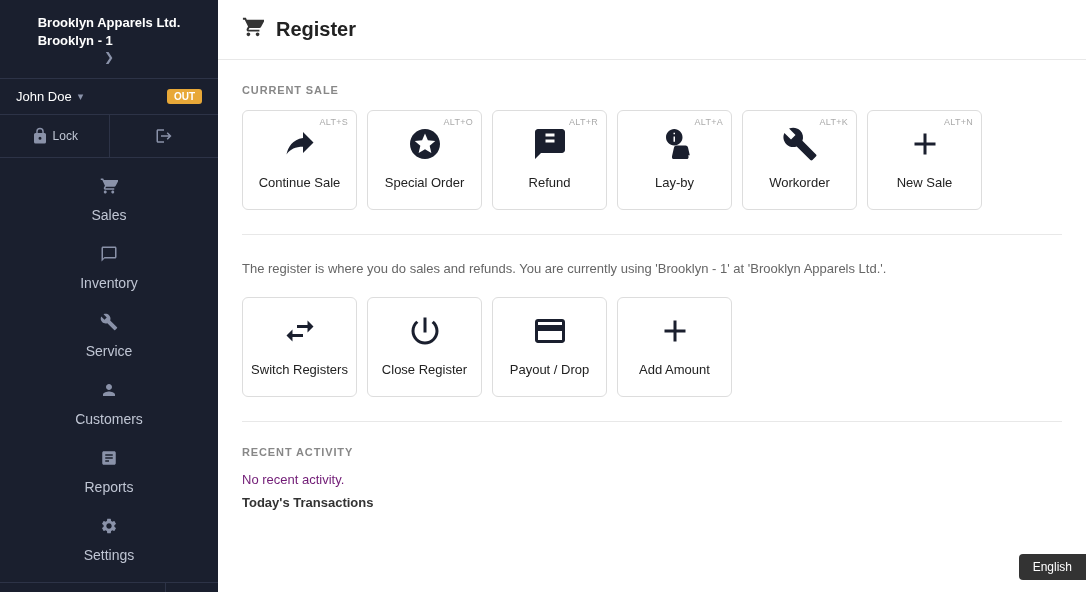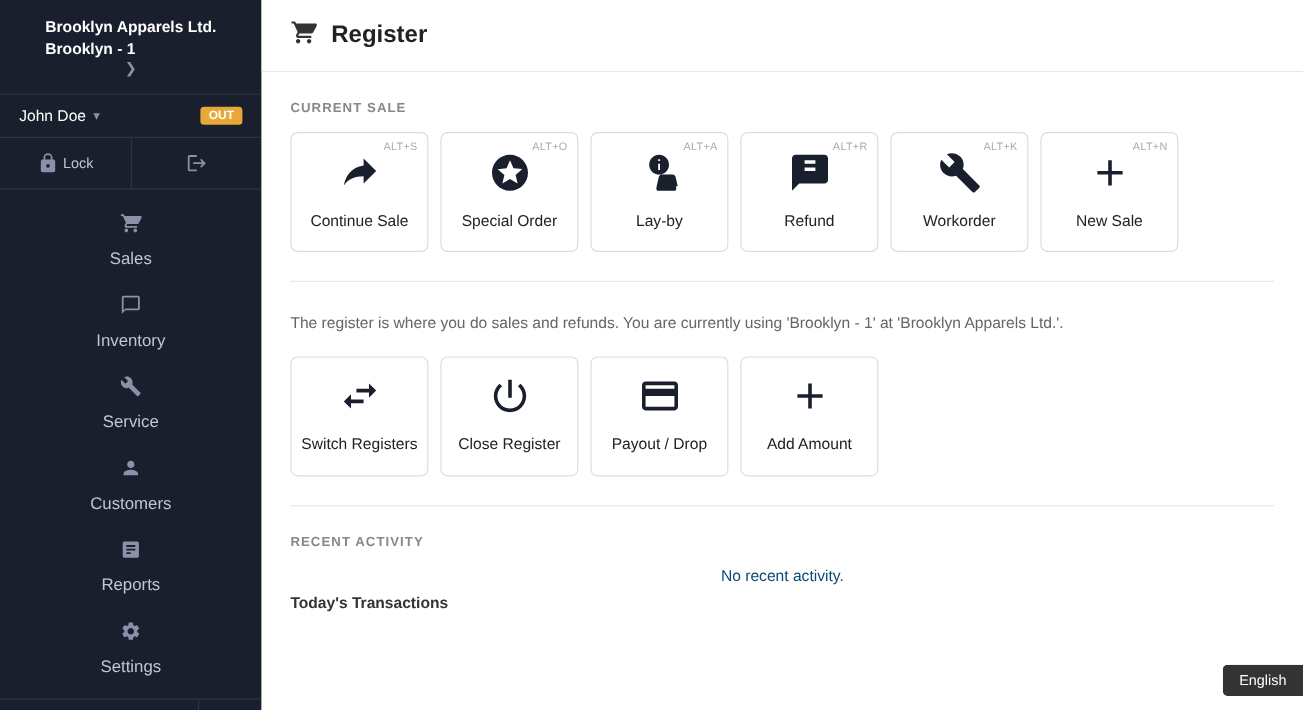--- a/index.html
+++ b/index.html
@@ -210,23 +210,22 @@
     .register-info-text {
       font-size: 13px;
       color: #666;
       margin-bottom: 18px;
       line-height: 1.5;
     }
 
     
     .recent-empty {
       font-size: 13px;
-      color: #0c4a6e;
+      color: #701a75;
       margin-bottom: 8px;
-      text-align: center;
     }
     .today-transactions-title {
       font-size: 13px;
       font-weight: 600;
       color: #333;
     }
 
     
     .lang-badge {
       position: fixed;
@@ -362,37 +361,37 @@
           <span class="shortcut">ALT+O</span>
           <div class="card-icon">
             <svg viewBox="0 0 24 24">
                 <path d="M11.99 2C6.47 2 2 6.48 2 12s4.47 10 9.99 10C17.52 22 22 17.52 22 12S17.52 2 11.99 2zm4.24 16L12 15.45 7.77 18l1.12-4.81-3.73-3.23 4.92-.42L12 5l1.92 4.53 4.92.42-3.73 3.23L16.23 18z"></path>
               </svg>
           </div>
           <span class="card-label">Special Order</span>
         </div>
 
         <div class="action-card">
+          <span class="shortcut">ALT+R</span>
+          <div class="card-icon">
+            <svg viewBox="0 0 24 24">
+                <path d="M20 2H4c-1.1 0-2 .9-2 2v18l4-4h14c1.1 0 2-.9 2-2V4c0-1.1-.9-2-2-2zm-5 9H9V9h6v2zm0-4H9V5h6v2z"></path>
+              </svg>
+          </div>
+          <span class="card-label">Refund</span>
+        </div>
+
+        <div class="action-card">
           <span class="shortcut">ALT+A</span>
           <div class="card-icon">
             <svg viewBox="0 0 24 24">
                 <path d="M11.5 2C8.47 2 6 4.47 6 7.5S8.47 13 11.5 13 17 10.53 17 7.5 14.53 2 11.5 2zm.5 8.5h-1V7h1v3.5zm0-5h-1V4.5h1V5.5zM21.85 19.54l-1.14-5.07C20.47 13.59 19.78 13 19 13H13c-.78 0-1.47.59-1.71 1.47l-1.14 5.07c-.08.33-.15.69-.15 1.04V21c0 .55.45 1 1 1h9c.55 0 1-.45 1-1v-.58c0-.29-.07-.62-.15-.88z"></path>
               </svg>
           </div>
           <span class="card-label">Lay-by</span>
-        </div>
-
-        <div class="action-card">
-          <span class="shortcut">ALT+R</span>
-          <div class="card-icon">
-            <svg viewBox="0 0 24 24">
-                <path d="M20 2H4c-1.1 0-2 .9-2 2v18l4-4h14c1.1 0 2-.9 2-2V4c0-1.1-.9-2-2-2zm-5 9H9V9h6v2zm0-4H9V5h6v2z"></path>
-              </svg>
-          </div>
-          <span class="card-label">Refund</span>
         </div>
 
         <div class="action-card">
           <span class="shortcut">ALT+K</span>
           <div class="card-icon">
             <svg viewBox="0 0 24 24">
                 <path d="M22.7 19l-9.1-9.1c.9-2.3.4-5-1.5-6.9-2-2-5-2.4-7.4-1.3L9 6 6 9 1.6 4.7C.4 7.1.9 10.1 2.9 12.1c1.9 1.9 4.6 2.4 6.9 1.5l9.1 9.1c.4.4 1 .4 1.4 0l2.3-2.3c.5-.4.5-1.1.1-1.4z"></path>
               </svg>
           </div>
           <span class="card-label">Workorder</span>

